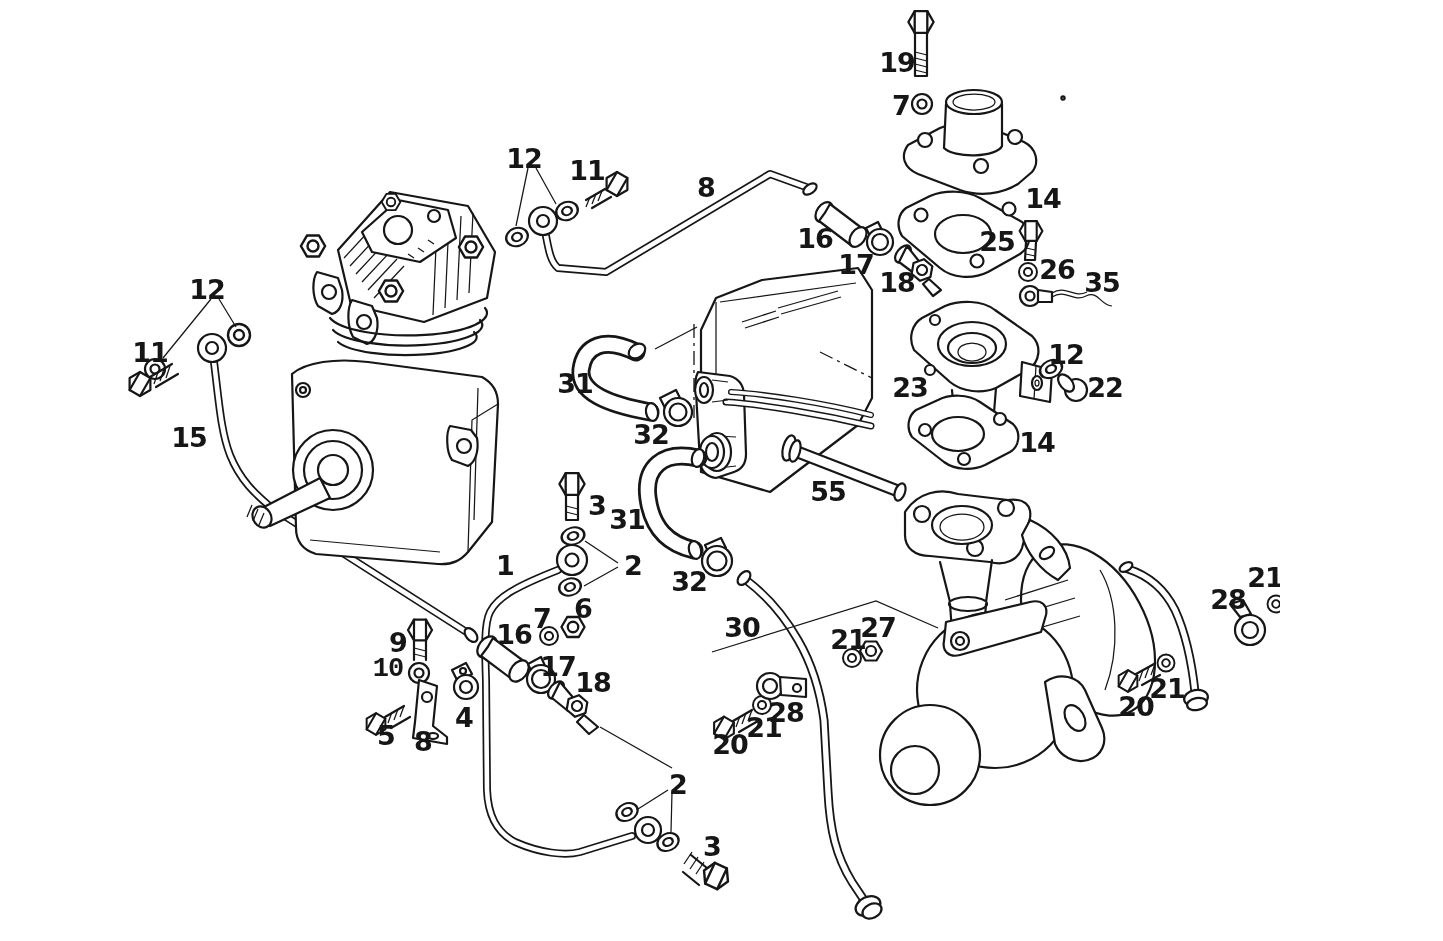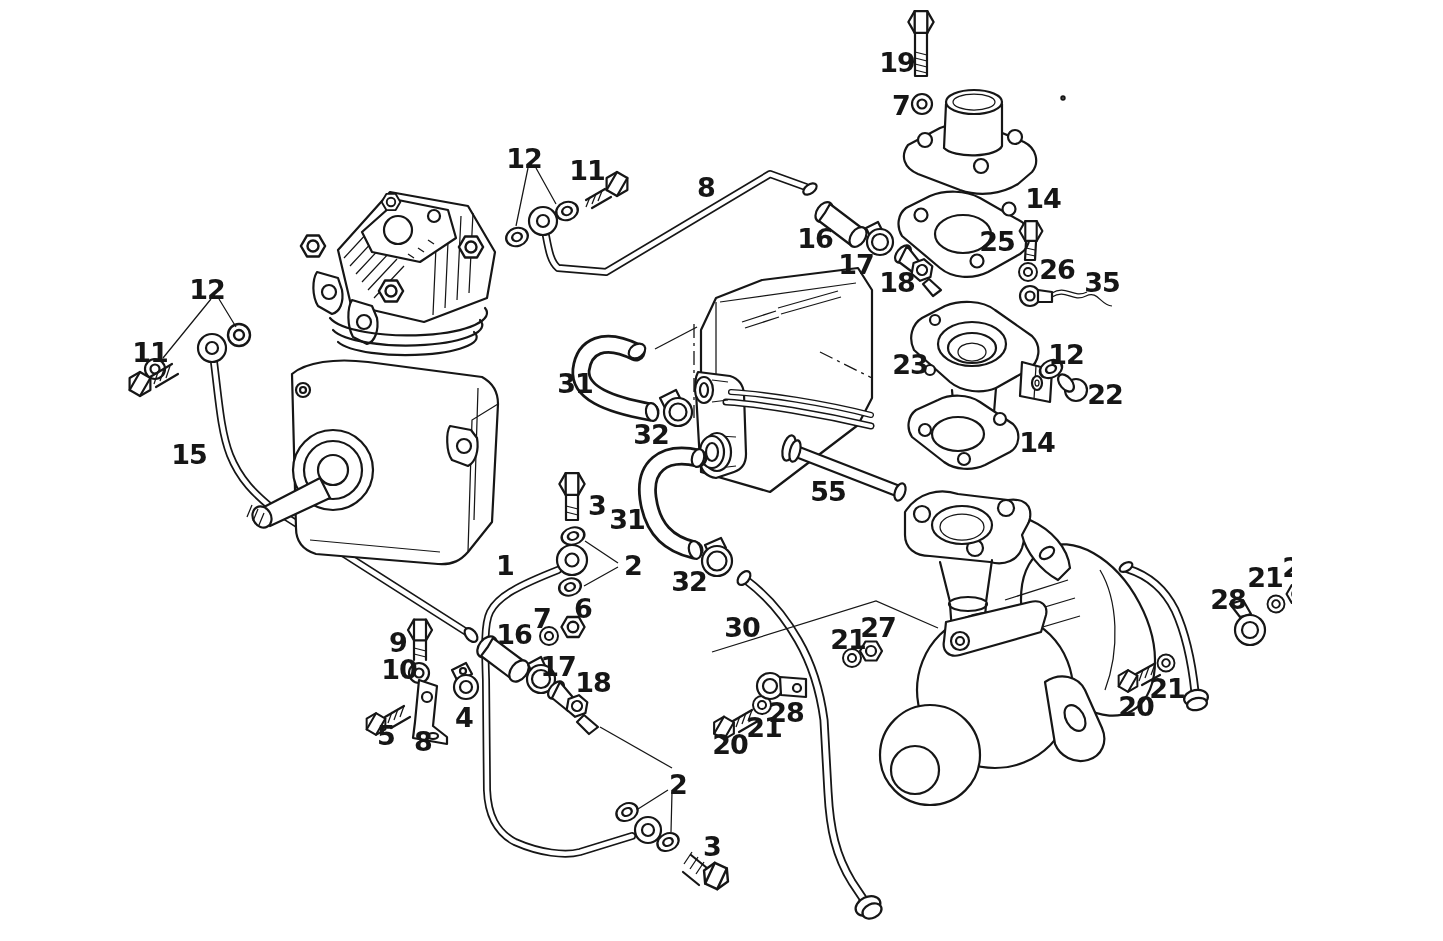--- a/index.html
+++ b/index.html
@@ -1,17 +1,17 @@
 <!DOCTYPE html>
 <html style="--line-color: #161616; --bg-color: #ffffff;"><head>
 <meta charset="utf-8">
 <style>
   html,body{margin:0;padding:0;background:#fff;}
   .stage{position:relative;width:1280px;height:941px;background:var(--bg-color,#fff);overflow:hidden;
-         font-family:"DejaVu Sans",sans-serif;padding-left:12px;}
+         font-family:"DejaVu Sans",sans-serif;}
   .stage svg{position:absolute;left:0;top:0;}
   svg .ln{stroke:var(--line-color,#161616);fill:none;stroke-width:2.2;stroke-linecap:round;stroke-linejoin:round;}
   svg .fw{stroke:var(--line-color,#161616);fill:#fff;stroke-width:2.2;stroke-linejoin:round;}
   svg .thin{stroke:var(--line-color,#161616);fill:none;stroke-width:1.25;}
   svg .po{stroke:var(--line-color,#161616);fill:none;stroke-linecap:round;stroke-linejoin:round;}
   svg .pi{stroke:#fff;fill:none;stroke-linecap:round;stroke-linejoin:round;}
   svg .dd{stroke:var(--line-color,#161616);fill:none;stroke-width:1.3;stroke-dasharray:14 5 3 5;}
   .callout-layer{position:absolute;inset:0;}
   .callout{position:absolute;transform:translate(-50%,-50%);
            font:bold 27px "DejaVu Sans",sans-serif;color:var(--line-color,#161616);
@@ -414,39 +414,39 @@
       <div class="callout" style="left: 524px; top: 158px;">12</div>
       <div class="callout" style="left: 587px; top: 170px;">11</div>
       <div class="callout" style="left: 706px; top: 187px;">8</div>
       <div class="callout" style="left: 815px; top: 238px;">16</div>
       <div class="callout" style="left: 856px; top: 264px;">17</div>
       <div class="callout" style="left: 897px; top: 282px;">18</div>
       <div class="callout" style="left: 997px; top: 241px;">25</div>
       <div class="callout" style="left: 1057px; top: 269px;">26</div>
       <div class="callout" style="left: 1102px; top: 282px;">35</div>
       <div class="callout" style="left: 1066px; top: 354px;">12</div>
-      <div class="callout" style="left: 1105px; top: 387px; margin-top: 7px;">22</div>
-      <div class="callout" style="left: 910px; top: 364px;">23</div>
+      <div class="callout" style="left: 1105px; top: 387px;">22</div>
+      <div class="callout" style="left: 910px; top: 387px;">23</div>
       <div class="callout" style="left: 1037px; top: 442px;">14</div>
       <div class="callout" style="left: 207px; top: 289px;">12</div>
       <div class="callout" style="left: 150px; top: 352px;">11</div>
-      <div class="callout" style="left: 189px; top: 454px;">15</div>
+      <div class="callout" style="left: 189px; top: 437px;">15</div>
       <div class="callout" style="left: 575px; top: 383px;">31</div>
       <div class="callout" style="left: 651px; top: 434px;">32</div>
       <div class="callout" style="left: 828px; top: 491px;">55</div>
       <div class="callout" style="left: 597px; top: 505px;">3</div>
       <div class="callout" style="left: 627px; top: 519px;">31</div>
       <div class="callout" style="left: 505px; top: 565px;">1</div>
       <div class="callout" style="left: 633px; top: 565px;">2</div>
       <div class="callout" style="left: 689px; top: 581px;">32</div>
       <div class="callout" style="left: 583px; top: 608px;">6</div>
       <div class="callout" style="left: 542px; top: 618px;">7</div>
       <div class="callout" style="left: 514px; top: 634px;">16</div>
       <div class="callout" style="left: 398px; top: 642px;">9</div>
-      <div class="callout" style="left: 399px; top: 669px;">10</div>
+      <div class="callout" style="left: 388px; top: 669px; font-family: Liberation Mono, monospace;">10</div>
       <div class="callout" style="left: 558px; top: 666px;">17</div>
       <div class="callout" style="left: 593px; top: 682px;">18</div>
       <div class="callout" style="left: 742px; top: 627px; text-align: center;">30</div>
       <div class="callout" style="left: 464px; top: 717px;">4</div>
       <div class="callout" style="left: 386px; top: 735px;">5</div>
       <div class="callout" style="left: 423px; top: 741px;">8</div>
       <div class="callout" style="left: 848px; top: 639px;">21</div>
       <div class="callout" style="left: 878px; top: 627px;">27</div>
       <div class="callout" style="left: 786px; top: 712px;">28</div>
       <div class="callout" style="left: 764px; top: 727px;">21</div>

